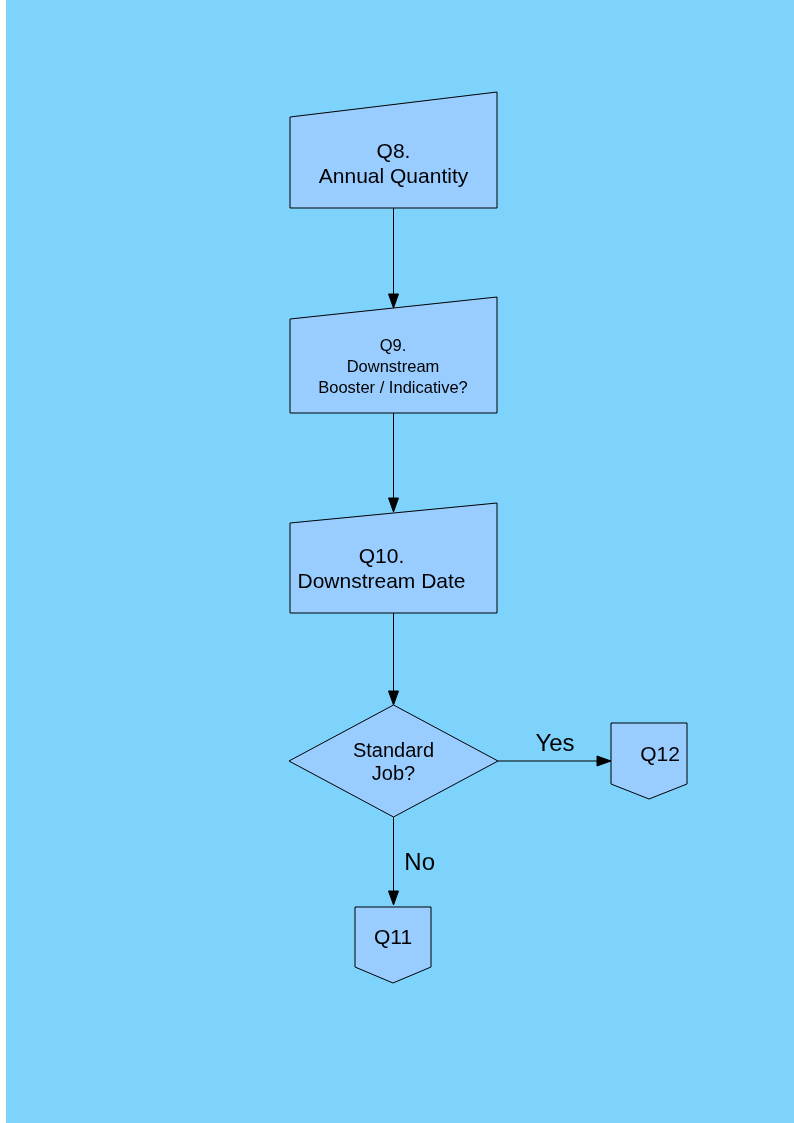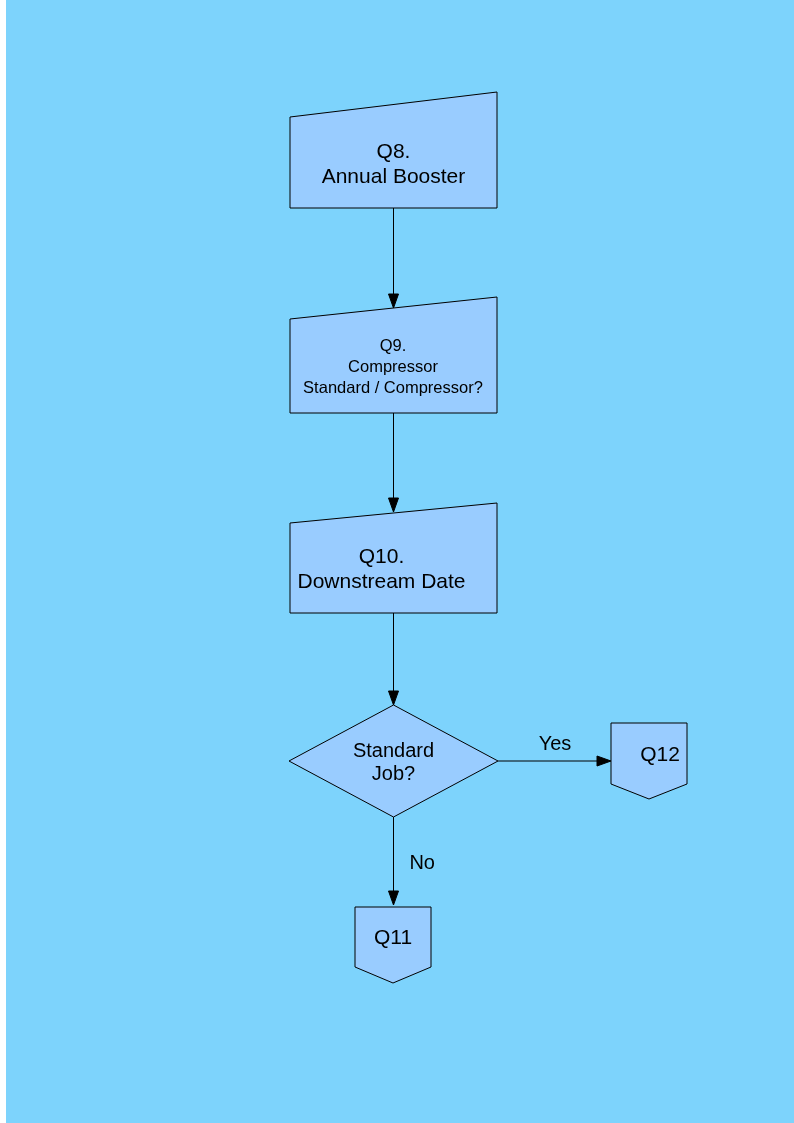--- a/index.html
+++ b/index.html
@@ -36,21 +36,21 @@
     pointer-events: none;
   }
   .lbl-q8  { left:284px; top:117px; width:207px; height:91px;  font-size:21px; line-height:25px; }
   .lbl-q9  { left:284px; top:319px; width:206px; height:94px;  font-size:16.5px; line-height:21px; }
   .lbl-q10 { left:284px; top:523px; width:183px; height:90px;  font-size:21px; line-height:25px; }
   .lbl-dec { left:283px; top:706px; width:209px; height:111px; font-size:20px; line-height:23px; }
   .lbl-q12 { left:605px; top:723px; width:98px;  height:61px;  font-size:21px; }
   .lbl-q11 { left:349px; top:907px; width:76px;  height:60px;  font-size:21px; }
   .edge-label {
     position: absolute;
-    font-size: 20px;
+    font-size: 24px;
     line-height: 24px;
     color: #000000;
     white-space: nowrap;
     pointer-events: none;
   }
   .lbl-yes { left:519px; top:731px; width:60px; text-align:center; }
   .lbl-no  { left:389px; top:850px; width:40px; text-align:right; }
 </style>
 </head>
 <body>
@@ -82,27 +82,27 @@
       <polygon points="284,319 491,297 491,413 284,413"></polygon>
       <polygon points="284,523 491,503 491,613 284,613"></polygon>
       <polygon points="387.5,705 492,761 387.5,817 283,761"></polygon>
       <polygon points="605,723 681,723 681,784 643,799 605,784"></polygon>
       <polygon points="349,907 425,907 425,967 387,983 349,967"></polygon>
     </g>
   </svg>
 
   <div class="node-label lbl-q8">
     <span>Q8.</span>
-    <span>Annual Booster</span>
+    <span>Annual Quantity</span>
   </div>
 
   <div class="node-label lbl-q9">
     <span>Q9.</span>
-    <span>Compressor</span>
-    <span>Standard / Compressor?</span>
+    <span>Downstream</span>
+    <span>Booster / Indicative?</span>
   </div>
 
   <div class="node-label lbl-q10">
     <span>Q10.</span>
     <span>Downstream Date</span>
   </div>
 
   <div class="node-label lbl-dec">
     <span>Standard</span>
     <span>Job?</span>

